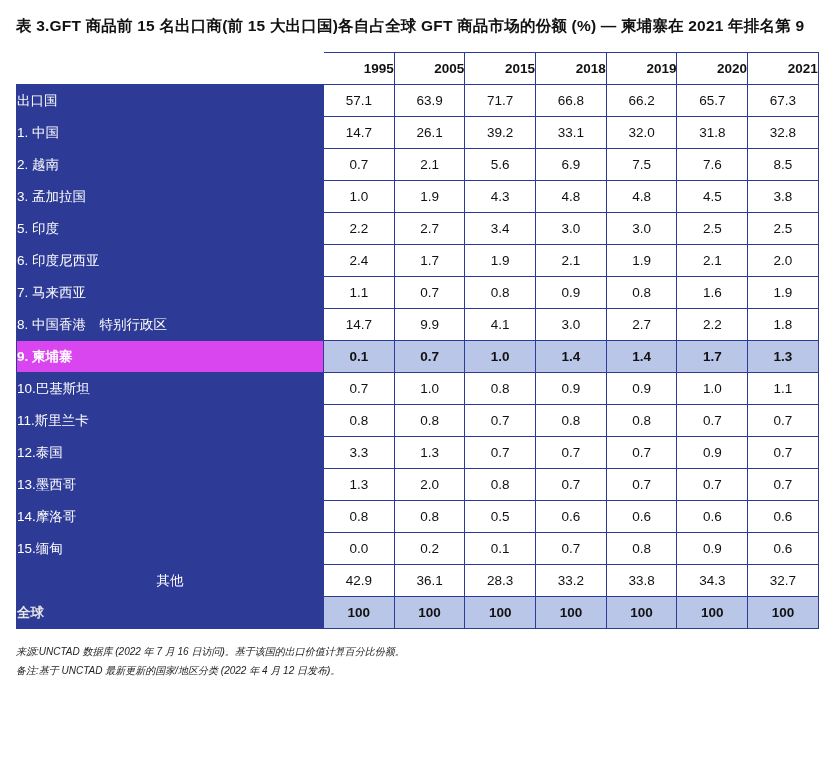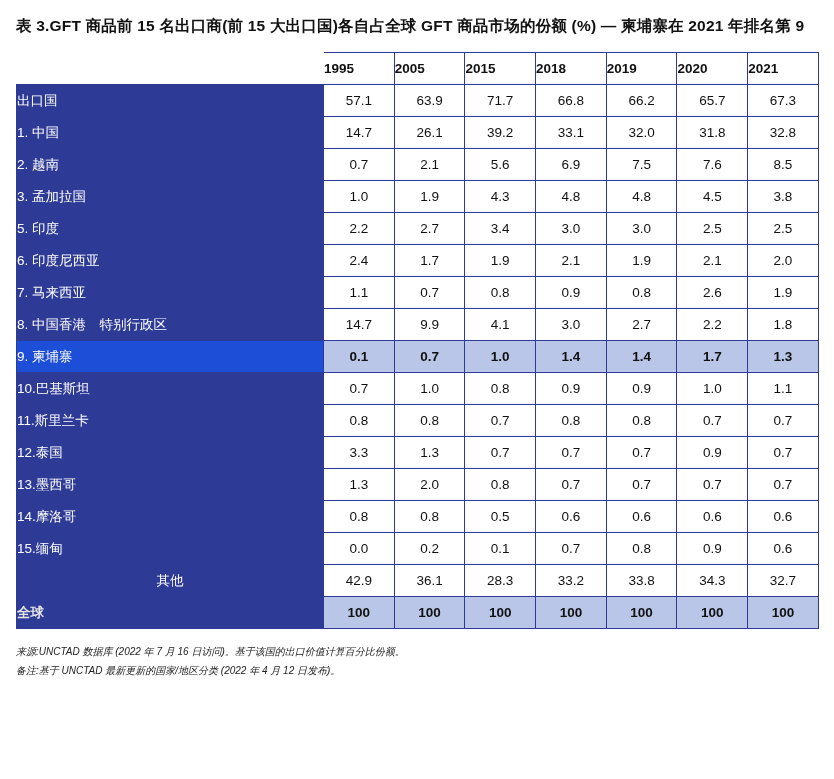--- a/index.html
+++ b/index.html
@@ -42,21 +42,21 @@
     padding: 0;
     height: 31px;
     font-size: 13.5px;
   }
   .hdr-blank {
     border: 1px solid #ffffff !important;
     border-bottom: 1px solid #2d3a96 !important;
     background: #ffffff;
   }
   .hdr-yr {
-    text-align: left;
+    text-align: right;
     font-weight: bold;
     font-size: 14.5px;
     color: #111111;
     background: #ffffff;
     vertical-align: middle;
   }
   .row-label {
     background: #2d3a96;
     color: #ffffff;
     padding-left: 10px;
@@ -66,23 +66,23 @@
     overflow: hidden;
   }
   .val {
     text-align: center;
     vertical-align: middle;
     background: #ffffff;
     color: #111111;
   }
   
   tr.hl .row-label {
-    background: #1d4ed8;
+    background: #d946ef;
     color: #ffffff;
-    font-weight: normal;
+    font-weight: bold;
   }
   tr.hl .val {
     background: #b9c6e8;
     font-weight: bold;
   }
   
   tr.total .row-label {
     background: #2d3a96;
     color: #e5e5e5;
     font-weight: bold;
@@ -205,21 +205,21 @@
         <td class="val">2.0</td>
       </tr>
 
       <tr>
         <td class="row-label">7. 马来西亚</td>
         <td class="val">1.1</td>
         <td class="val">0.7</td>
         <td class="val">0.8</td>
         <td class="val">0.9</td>
         <td class="val">0.8</td>
-        <td class="val">2.6</td>
+        <td class="val">1.6</td>
         <td class="val">1.9</td>
       </tr>
 
       <tr>
         <td class="row-label">8. 中国香港　特别行政区</td>
         <td class="val">14.7</td>
         <td class="val">9.9</td>
         <td class="val">4.1</td>
         <td class="val">3.0</td>
         <td class="val">2.7</td>

